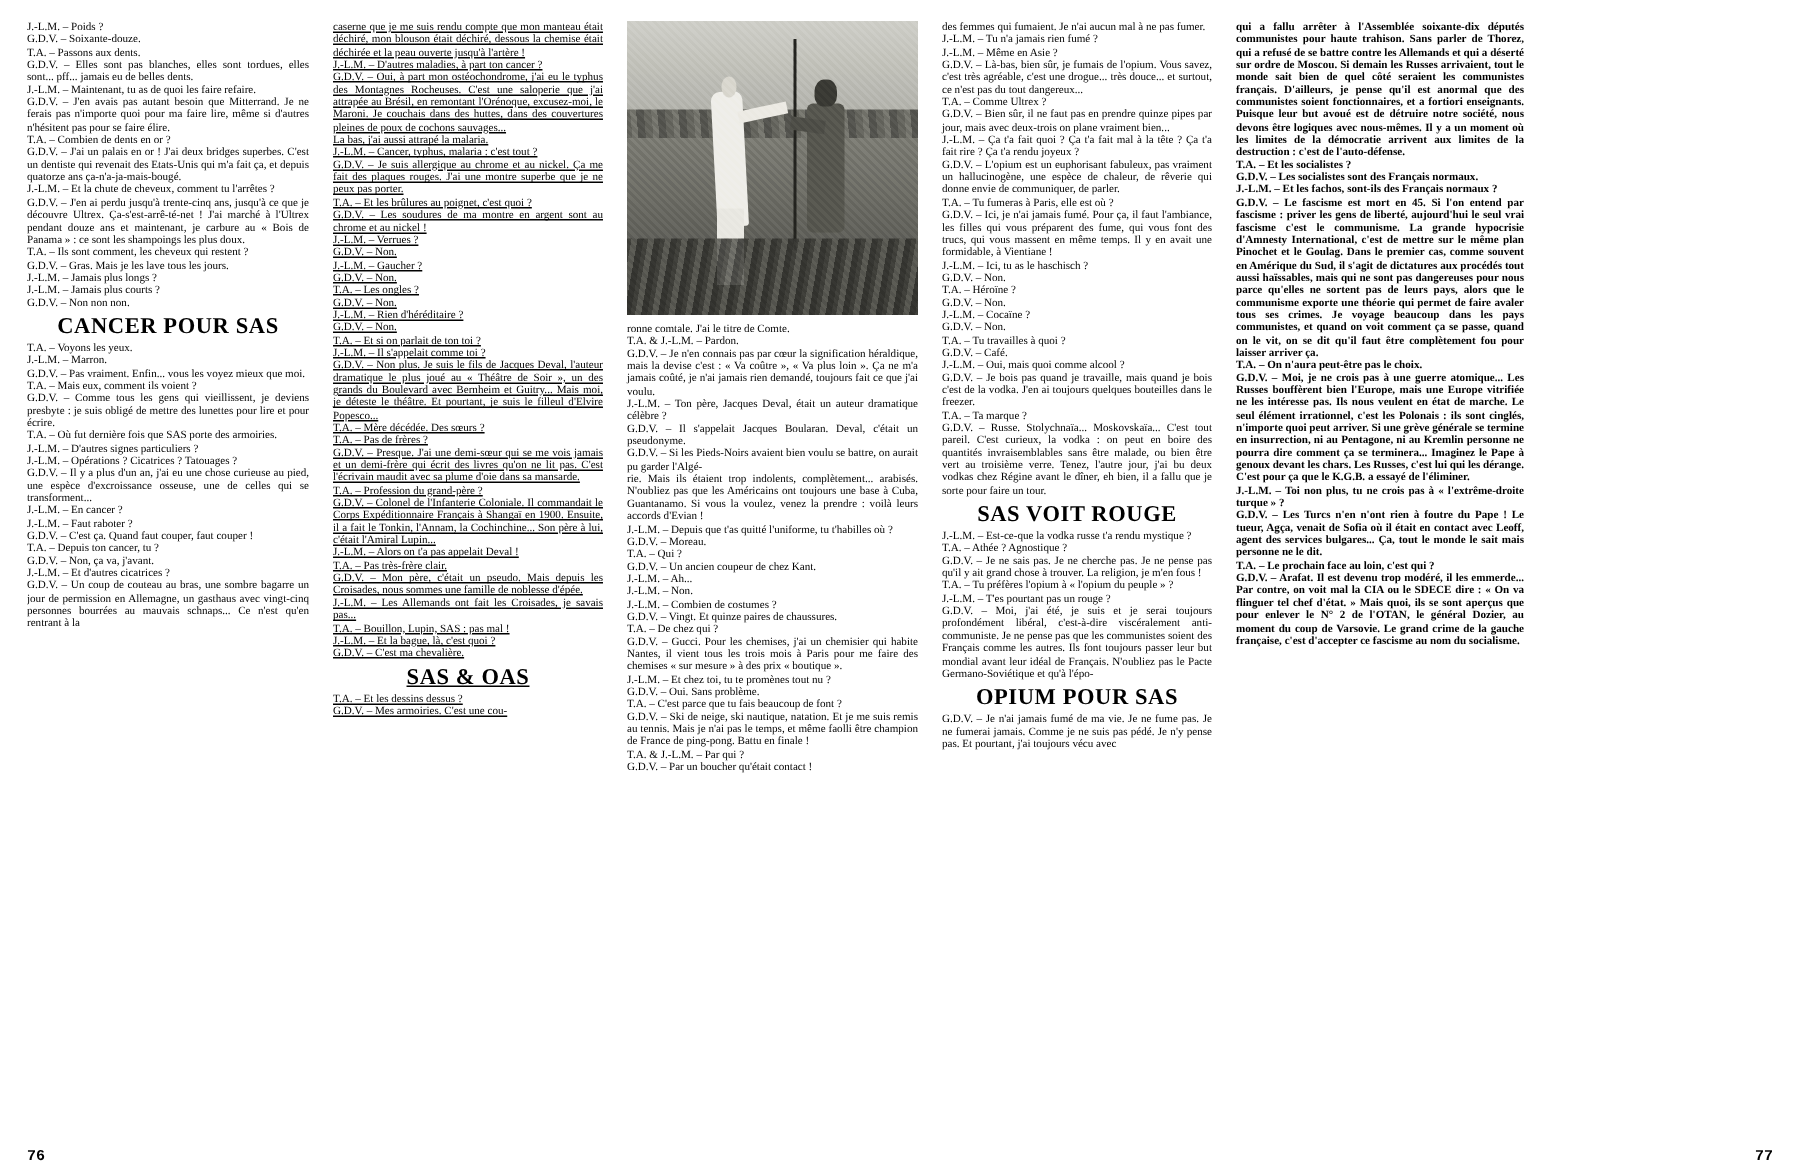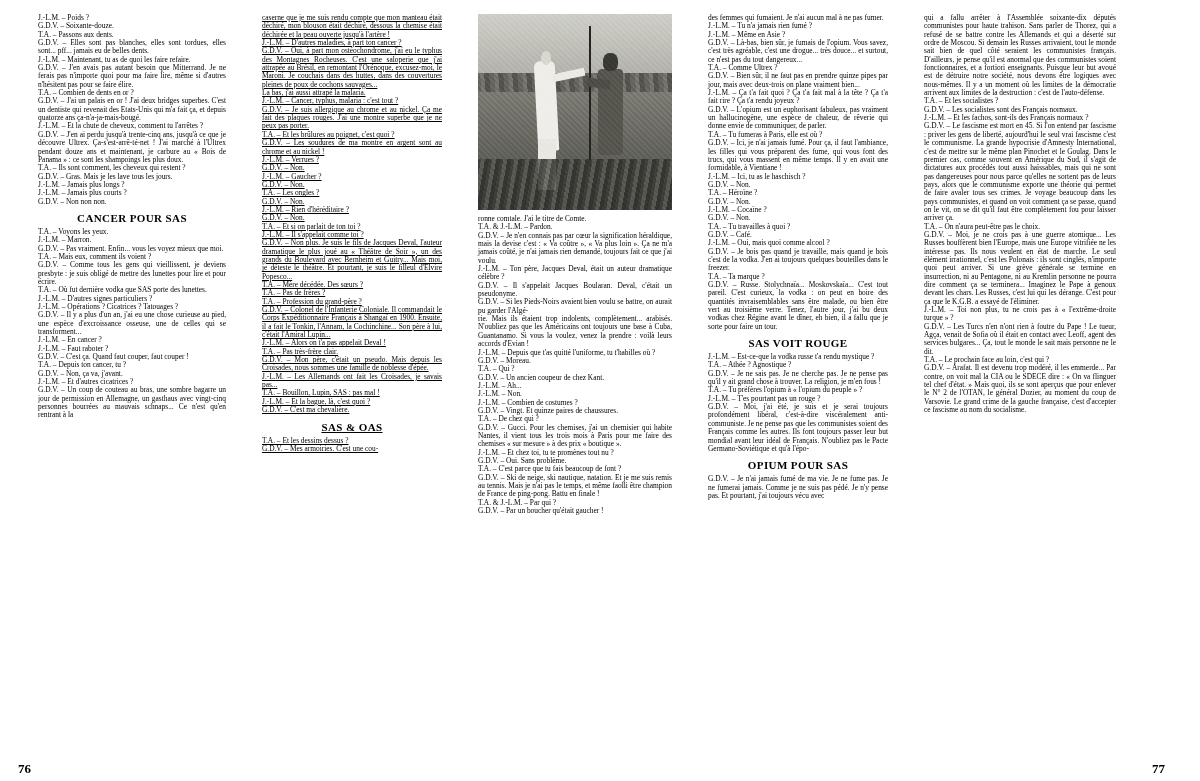--- a/index.html
+++ b/index.html
@@ -20,32 +20,31 @@
     gap:0;
   }
   .col{
     width:190px;
     padding:0 8px;
     box-sizing:border-box;
     font-size:7.4px;
     line-height:8.35px;
     text-align:justify;
     overflow:hidden;
-    margin-left:20px;
   }
   .col.c1{width:196px;padding-left:0;}
   .col.c2{width:196px;text-decoration:underline;}
   .col.c3{width:210px;}
   .col.c4{width:196px;}
-  .col.c5{width:200px;padding-right:0;}
+  .col.c5{width:200px;padding-right:0;font-weight:bold;}
   p{margin:0 0 0 0;text-indent:0;}
   .hd{
     font-weight:bold;
     text-align:center;
-    font-size:11px;
+    font-size:15px;
     letter-spacing:.4px;
     margin:7px 0 4px 0;
     line-height:11px;
   }
   .photo{
     width:100%;
     height:196px;
     margin-bottom:5px;
     position:relative;
     overflow:hidden;
@@ -107,25 +106,25 @@
     left:57%;top:6%;width:1.2%;height:72%;
     background:#23231f;
   }
   .photo .grain{
     position:absolute;inset:0;
     background-image:repeating-linear-gradient(45deg,rgba(255,255,255,.05) 0 2px,rgba(0,0,0,.05) 2px 4px);
     mix-blend-mode:overlay;
   }
   .folio{
     position:absolute;bottom:4px;
-    font-family:Liberation Serif, serif;
-    font-size:13px;font-weight:bold;color:#000;
+    font-family:Liberation Mono, monospace;
+    font-size:10px;font-weight:bold;color:#000;
   }
   .folio.left{left:18px;}
-  .folio.right{right:35px;}
+  .folio.right{right:18px;}
 </style>
 </head>
 <body>
 
 <div class="page">
   <div class="spread">
 
     <div class="col c1">
       <p>J.-L.M. – Poids ?</p>
       <p>G.D.V. – Soixante-douze.</p>
@@ -141,21 +140,21 @@
       <p>G.D.V. – Gras. Mais je les lave tous les jours.</p>
       <p>J.-L.M. – Jamais plus longs ?</p>
       <p>J.-L.M. – Jamais plus courts ?</p>
       <p>G.D.V. – Non non non.</p>
       <div class="hd">CANCER POUR SAS</div>
       <p>T.A. – Voyons les yeux.</p>
       <p>J.-L.M. – Marron.</p>
       <p>G.D.V. – Pas vraiment. Enfin... vous les voyez mieux que moi.</p>
       <p>T.A. – Mais eux, comment ils voient ?</p>
       <p>G.D.V. – Comme tous les gens qui vieillissent, je deviens presbyte : je suis obligé de mettre des lunettes pour lire et pour écrire.</p>
-      <p>T.A. – Où fut dernière vodka que SAS porte des lunettes.</p>
+      <p>T.A. – Où fut dernière fois que SAS porte des armoiries.</p>
       <p>J.-L.M. – D'autres signes particuliers ?</p>
       <p>J.-L.M. – Opérations ? Cicatrices ? Tatouages ?</p>
       <p>G.D.V. – Il y a plus d'un an, j'ai eu une chose curieuse au pied, une espèce d'excroissance osseuse, une de celles qui se transforment...</p>
       <p>J.-L.M. – En cancer ?</p>
       <p>J.-L.M. – Faut raboter ?</p>
       <p>G.D.V. – C'est ça. Quand faut couper, faut couper !</p>
       <p>T.A. – Depuis ton cancer, tu ?</p>
       <p>G.D.V. – Non, ça va, j'avant.</p>
       <p>J.-L.M. – Et d'autres cicatrices ?</p>
       <p>G.D.V. – Un coup de couteau au bras, une sombre bagarre un jour de permission en Allemagne, un gasthaus avec vingt-cinq personnes bourrées au mauvais schnaps... Ce n'est qu'en rentrant à la</p>
@@ -176,20 +175,21 @@
       <p>G.D.V. – Non.</p>
       <p>T.A. – Les ongles ?</p>
       <p>G.D.V. – Non.</p>
       <p>J.-L.M. – Rien d'héréditaire ?</p>
       <p>G.D.V. – Non.</p>
       <p>T.A. – Et si on parlait de ton toi ?</p>
       <p>J.-L.M. – Il s'appelait comme toi ?</p>
       <p>G.D.V. – Non plus. Je suis le fils de Jacques Deval, l'auteur dramatique le plus joué au « Théâtre de Soir », un des grands du Boulevard avec Bernheim et Guitry... Mais moi, je déteste le théâtre. Et pourtant, je suis le filleul d'Elvire Popesco...</p>
       <p>T.A. – Mère décédée. Des sœurs ?</p>
       <p>T.A. – Pas de frères ?</p>
+      <p>G.D.V. – Presque. J'ai une demi-sœur qui se me vois jamais et un demi-frère qui écrit des livres qu'on ne lit pas. C'est l'écrivain maudit avec sa plume d'oie dans sa mansarde.</p>
       <p>T.A. – Profession du grand-père ?</p>
       <p>G.D.V. – Colonel de l'Infanterie Coloniale. Il commandait le Corps Expéditionnaire Français à Shangaï en 1900. Ensuite, il a fait le Tonkin, l'Annam, la Cochinchine... Son père à lui, c'était l'Amiral Lupin...</p>
       <p>J.-L.M. – Alors on t'a pas appelait Deval !</p>
       <p>T.A. – Pas très-frère clair.</p>
       <p>G.D.V. – Mon père, c'était un pseudo. Mais depuis les Croisades, nous sommes une famille de noblesse d'épée.</p>
       <p>J.-L.M. – Les Allemands ont fait les Croisades, je savais pas...</p>
       <p>T.A. – Bouillon, Lupin, SAS : pas mal !</p>
       <p>J.-L.M. – Et la bague, là, c'est quoi ?</p>
       <p>G.D.V. – C'est ma chevalière.</p>
       <div class="hd">SAS &amp; OAS</div>
@@ -228,21 +228,21 @@
       <p>J.-L.M. – Non.</p>
       <p>J.-L.M. – Combien de costumes ?</p>
       <p>G.D.V. – Vingt. Et quinze paires de chaussures.</p>
       <p>T.A. – De chez qui ?</p>
       <p>G.D.V. – Gucci. Pour les chemises, j'ai un chemisier qui habite Nantes, il vient tous les trois mois à Paris pour me faire des chemises « sur mesure » à des prix « boutique ».</p>
       <p>J.-L.M. – Et chez toi, tu te promènes tout nu ?</p>
       <p>G.D.V. – Oui. Sans problème.</p>
       <p>T.A. – C'est parce que tu fais beaucoup de font ?</p>
       <p>G.D.V. – Ski de neige, ski nautique, natation. Et je me suis remis au tennis. Mais je n'ai pas le temps, et même faolli être champion de France de ping-pong. Battu en finale !</p>
       <p>T.A. &amp; J.-L.M. – Par qui ?</p>
-      <p>G.D.V. – Par un boucher qu'était gaucher !</p>
+      <p>G.D.V. – Par un boucher qu'était contact !</p>
       <p></p>
       <p></p>
     </div>
 
     <div class="col c4">
       <p>des femmes qui fumaient. Je n'ai aucun mal à ne pas fumer.</p>
       <p>J.-L.M. – Tu n'a jamais rien fumé ?</p>
       <p>J.-L.M. – Même en Asie ?</p>
       <p>G.D.V. – Là-bas, bien sûr, je fumais de l'opium. Vous savez, c'est très agréable, c'est une drogue... très douce... et surtout, ce n'est pas du tout dangereux...</p>
       <p>T.A. – Comme Ultrex ?</p>

